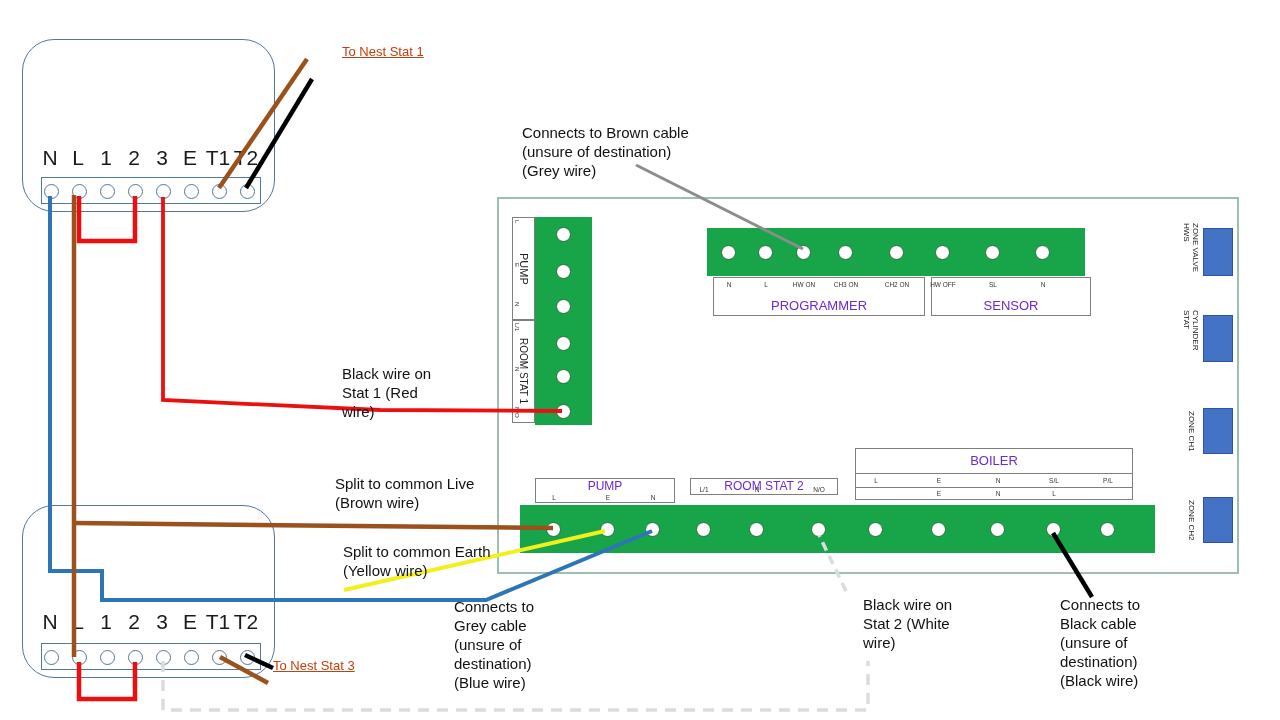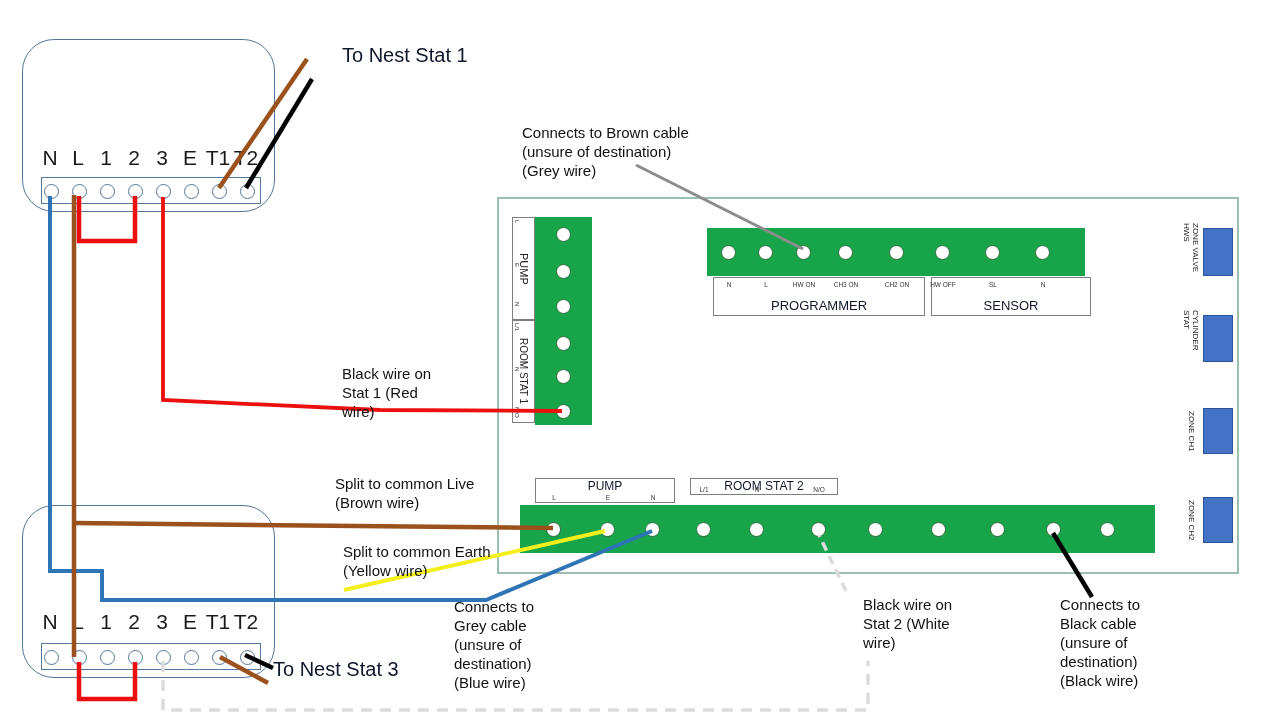--- a/index.html
+++ b/index.html
@@ -10,28 +10,28 @@
   .tstrip{border:1px solid #54779c;background:#fff;box-sizing:border-box;z-index:2;}
   .term{position:absolute;width:15px;height:15px;border-radius:50%;background:#fff;
         border:1.2px solid #54779c;box-sizing:border-box;}
   .green .term{border-color:#2a6b3c;}
   .tlabels{z-index:2;}
   .tlabel{position:absolute;width:28px;text-align:center;font-size:21px;color:#1a1a1a;}
   .wcbox{border:2px solid #9dbfb0;background:#fff;box-sizing:border-box;z-index:1;}
   .gstrip{box-sizing:border-box;z-index:2;}
   .lbox{border:1px solid #7f7f7f;background:#fff;box-sizing:border-box;z-index:3;color:#222;}
   .pin{position:absolute;font-size:6.5px;width:40px;text-align:center;color:#333;}
-  .titlec{width:100%;text-align:center;color:#0f172a;}
+  .titlec{width:100%;text-align:center;color:#6d28d9;}
   .vtext{writing-mode:vertical-rl;text-orientation:mixed;}
   .vbox{display:flex;align-items:center;justify-content:center;}
   .vpin{position:absolute;left:1px;font-size:6px;color:#333;writing-mode:vertical-rl;}
   .zrect{background:#4472c4;border:1px solid #2f549e;box-sizing:border-box;z-index:3;}
   .zlabel{display:flex;align-items:center;justify-content:center;font-size:8px;color:#222;z-index:3;}
   .ann{white-space:pre-line;font-size:15px;line-height:19px;color:#111;z-index:7;}
-  .callout{font-size:20px;color:#0f172a;z-index:7;white-space:nowrap;}
+  .callout{font-size:13px;color:#c2410c;z-index:7;white-space:nowrap;text-decoration:underline;}
   .brow{position:relative;box-sizing:border-box;}
   #wires{left:0;top:0;z-index:6;pointer-events:none;}
 </style>
 </head>
 <body>
 
 <div id="canvas">
 
   <div class="abs device" style="left:22px;top:39px;width:253px;height:173px;"></div>
   <div class="abs tlabels" style="left:36px;top:146px;width:230px;height:26px;">
@@ -130,20 +130,35 @@
     <div class="titlec" style="font-size:12px;line-height:14px">PUMP</div>
     <span class="pin" style="left:-2px;bottom:1px">L</span>
     <span class="pin" style="left:52px;bottom:1px">E</span>
     <span class="pin" style="left:97px;bottom:1px">N</span>
   </div>
   <div class="abs lbox" style="left:690px;top:478px;width:148px;height:17px;">
     <div class="titlec" style="font-size:12px;line-height:14px">ROOM STAT 2</div>
     <span class="pin" style="left:-7px;bottom:1px">L/1</span>
     <span class="pin" style="left:46px;bottom:1px">N</span>
     <span class="pin" style="left:108px;bottom:1px">N/O</span>
+  </div>
+  <div class="abs lbox" style="left:855px;top:448px;width:278px;height:52px;">
+    <div class="titlec" style="font-size:13px;line-height:24px;height:24px">BOILER</div>
+    <div class="brow" style="height:14px;border-top:1px solid #7f7f7f">
+      <span class="pin" style="left:0;top:3px">L</span>
+      <span class="pin" style="left:63px;top:3px">E</span>
+      <span class="pin" style="left:122px;top:3px">N</span>
+      <span class="pin" style="left:178px;top:3px">S/L</span>
+      <span class="pin" style="left:232px;top:3px">P/L</span>
+    </div>
+    <div class="brow" style="height:13px;border-top:1px solid #7f7f7f">
+      <span class="pin" style="left:63px;top:2px">E</span>
+      <span class="pin" style="left:122px;top:2px">N</span>
+      <span class="pin" style="left:178px;top:2px">L</span>
+    </div>
   </div>
 
   <div class="abs gstrip green" style="left: 520px; top: 505px; width: 635px; height: 48px; background-color: rgb(24, 165, 73);">
       <span class="term" style="left: 25.5px; top: 16.5px;"></span>
       <span class="term" style="left: 79.5px; top: 16.5px;"></span>
       <span class="term" style="left: 124.5px; top: 16.5px;"></span>
       <span class="term" style="left: 175.5px; top: 16.5px;"></span>
       <span class="term" style="left: 228.5px; top: 16.5px;"></span>
       <span class="term" style="left: 290.5px; top: 16.5px;"></span>
       <span class="term" style="left: 347.5px; top: 16.5px;"></span>

